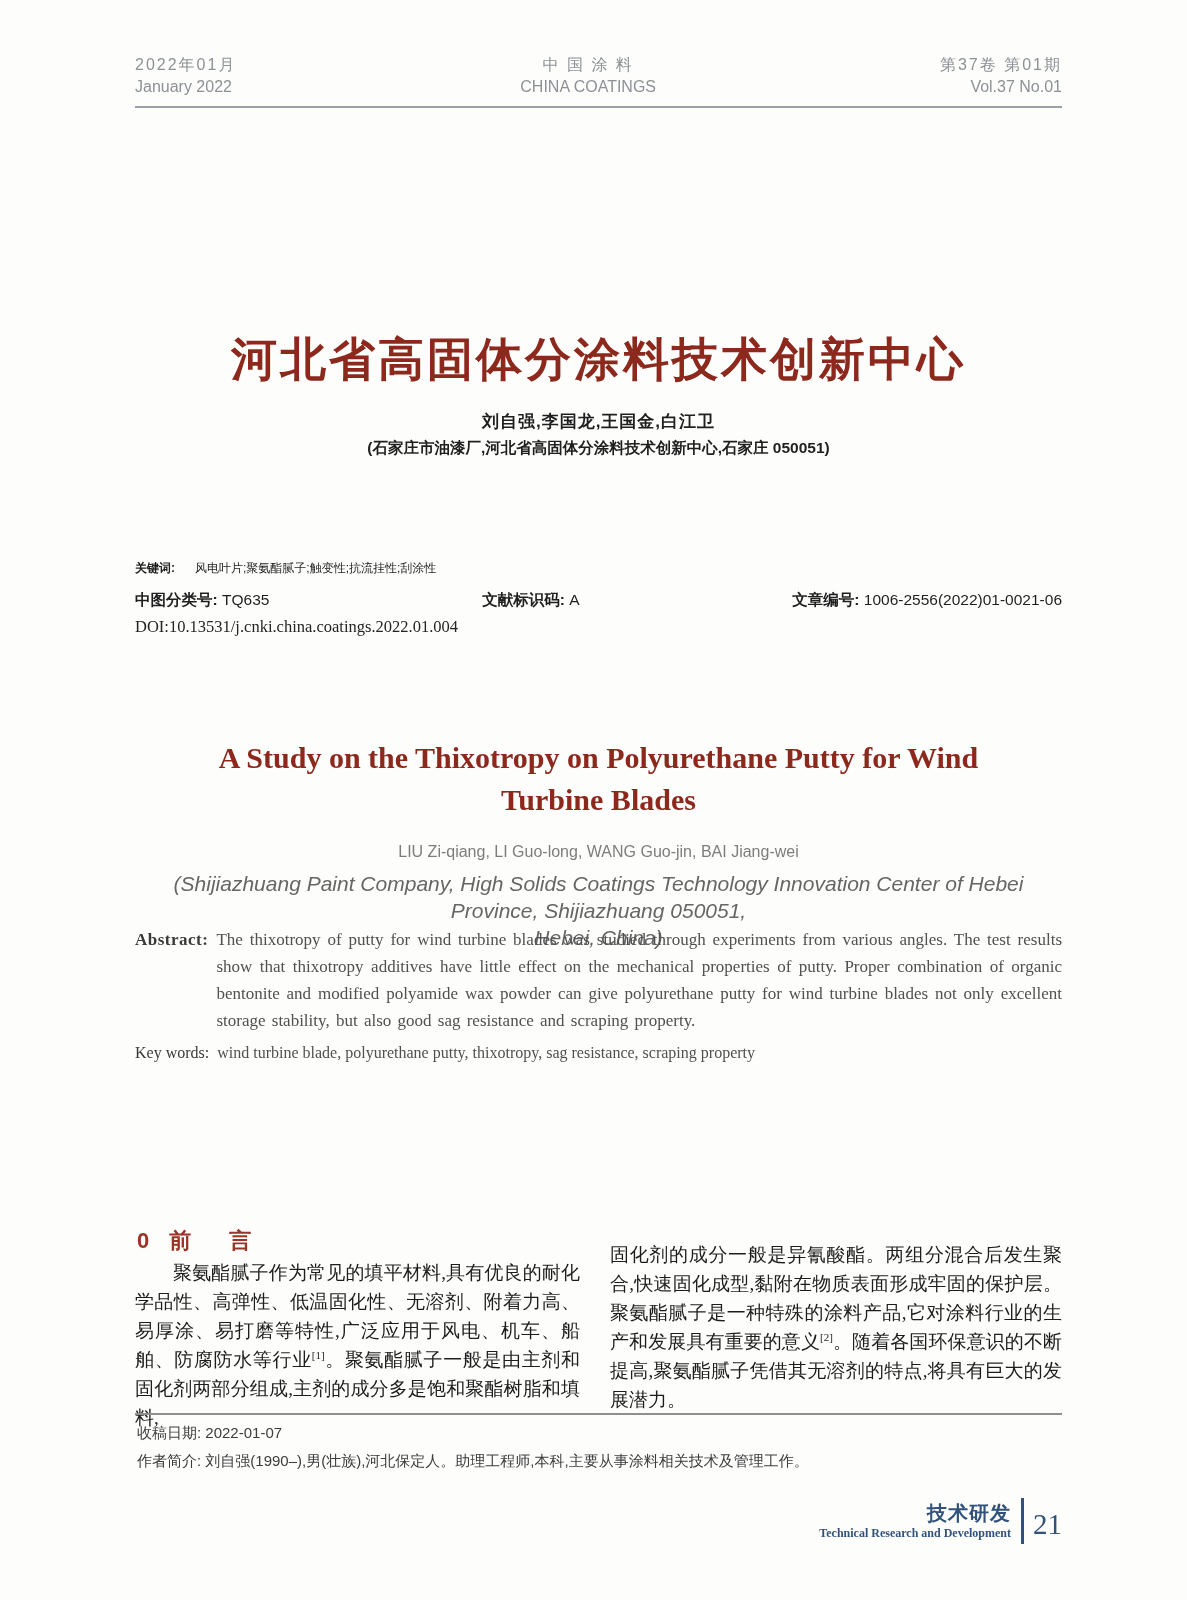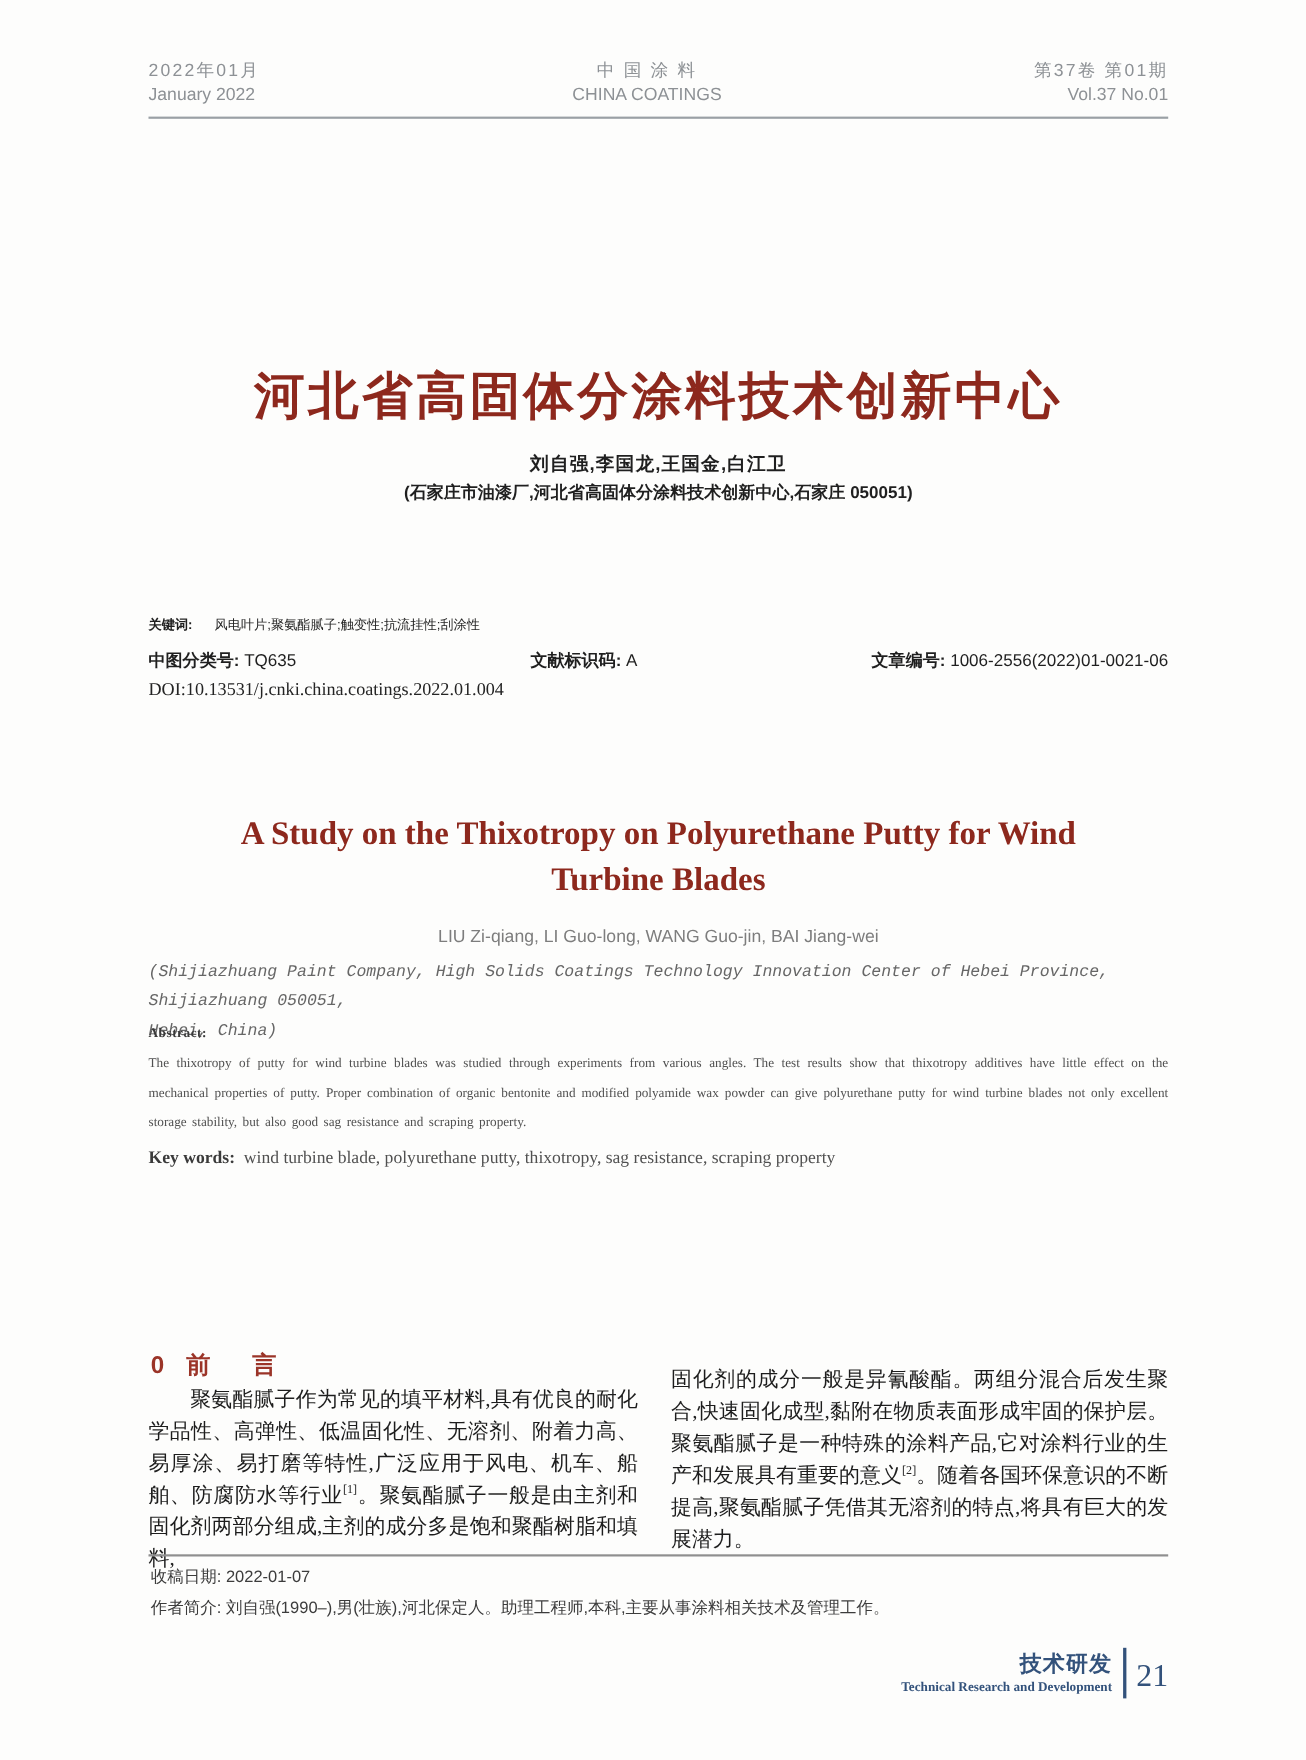--- a/index.html
+++ b/index.html
@@ -38,24 +38,24 @@
   .class-row b{font-weight:700;}
   .doi{left:135px;top:617px;width:927px;font-family:"Liberation Serif",serif;font-size:16.5px;color:#242424;}
   
   .title-en{
     left:135px;top:737px;width:927px;text-align:center;
     font-family:"Liberation Serif",serif;font-weight:700;
     font-size:30px;line-height:42px;color:#8d281d;
   }
   .authors-en{left:135px;top:843px;width:927px;text-align:center;font-size:16px;color:#7d7d7d;}
   .affil-en{
-    left:135px;top:870px;width:927px;
-    font-family:Liberation Mono, monospace;font-style:italic;font-size:15px;line-height:27px;color:#666;
+    left:135px;top:870px;width:927px;text-align:center;
+    font-family:Liberation Sans, sans-serif;font-style:italic;font-size:21px;line-height:27px;color:#666;
   }
-  .abstract-en{left:135px;top:926px;width:927px;font-family:"Liberation Serif",serif;font-size:12px;line-height:27px;flex-direction:column;}
+  .abstract-en{left:135px;top:926px;width:927px;font-family:"Liberation Serif",serif;font-size:17px;line-height:27px;}
   .abstract-en .lbl{color:#3a3a3a;letter-spacing:.5px;}
   .abstract-en .txt{text-align:justify;color:#505050;word-spacing:2px;}
   .keywords-en{left:135px;top:1044px;width:927px;font-family:"Liberation Serif",serif;font-size:16px;}
   .keywords-en .lbl{color:#3a3a3a;}
   .keywords-en .txt{color:#505050;}
   
   .sec-head{left:137px;top:1226px;color:#9b3428;font-weight:800;font-size:22px;}
   .sec-head .num{margin-right:20px;}
   .sec-head .ttl{letter-spacing:16px;}
   .body-col{
@@ -139,21 +139,21 @@
     <div>(Shijiazhuang Paint Company, High Solids Coatings Technology Innovation Center of Hebei Province, Shijiazhuang 050051,</div>
     <div>Hebei, China)</div>
   </div>
 
   <div class="abs abstract-en hang">
     <span class="lbl" style="font-weight:700;margin-right:8px;white-space:nowrap;">Abstract:</span>
     <span class="txt">The thixotropy of putty for wind turbine blades was studied through experiments from various angles. The test results show that thixotropy additives have little effect on the mechanical properties of putty. Proper combination of organic bentonite and modified polyamide wax powder can give polyurethane putty for wind turbine blades not only excellent storage stability, but also good sag resistance and scraping property.</span>
   </div>
 
   <div class="abs keywords-en hang">
-    <span class="lbl" style="font-weight:700;margin-right:8px;white-space:nowrap;">Key words:</span>
+    <span class="lbl" style="font-weight:400;margin-right:8px;white-space:nowrap;">Key words:</span>
     <span class="txt">wind turbine blade, polyurethane putty, thixotropy, sag resistance, scraping property</span>
   </div>
 
   <div class="abs sec-head">
     <span class="num">0</span><span class="ttl">前 言</span>
   </div>
 
   <div class="abs body-col col-left">
     <p><span>聚氨酯腻子作为常见的填平材料,具有优良的耐化学品性、高弹性、低温固化性、无溶剂、附着力高、易厚涂、易打磨等特性,广泛应用于风电、机车、船舶、防腐防水等行业</span><sup>[1]</sup><span>。聚氨酯腻子一般是由主剂和固化剂两部分组成,主剂的成分多是饱和聚酯树脂和填料,</span></p>
   </div>

